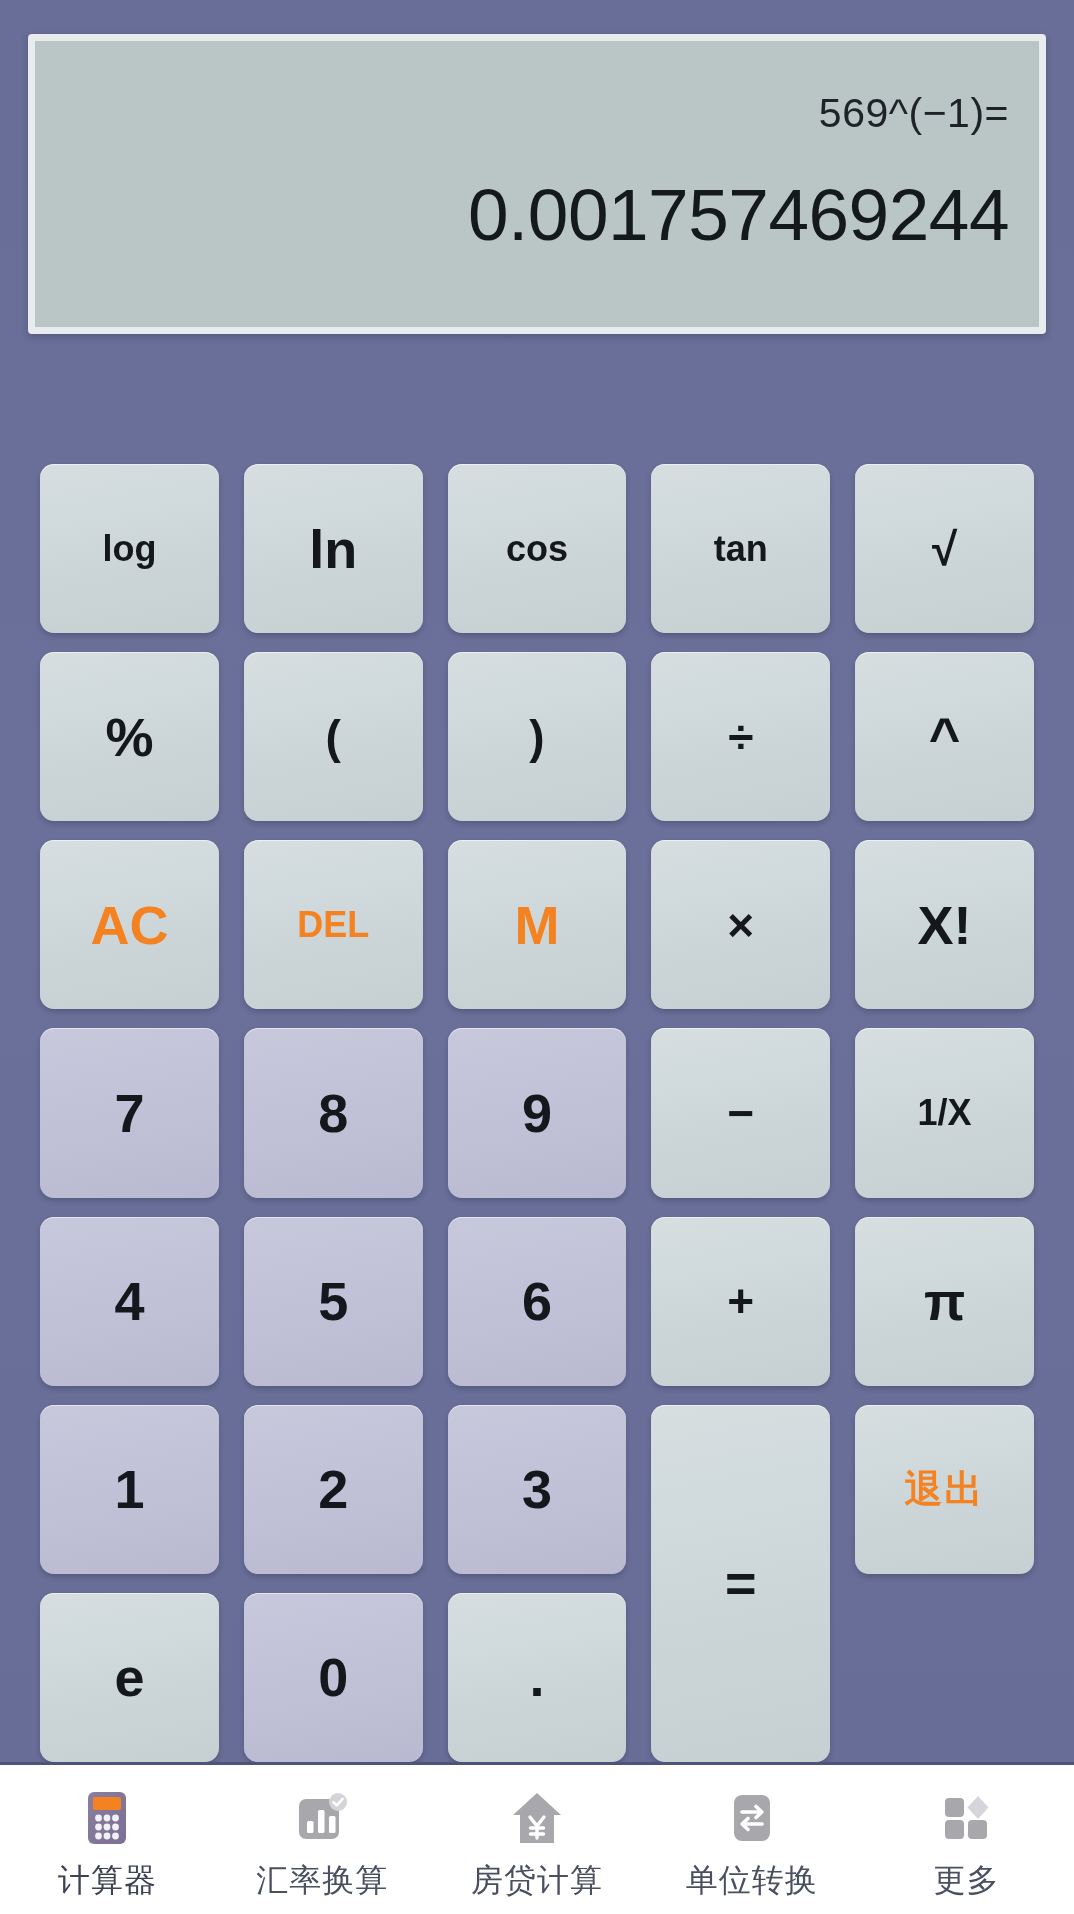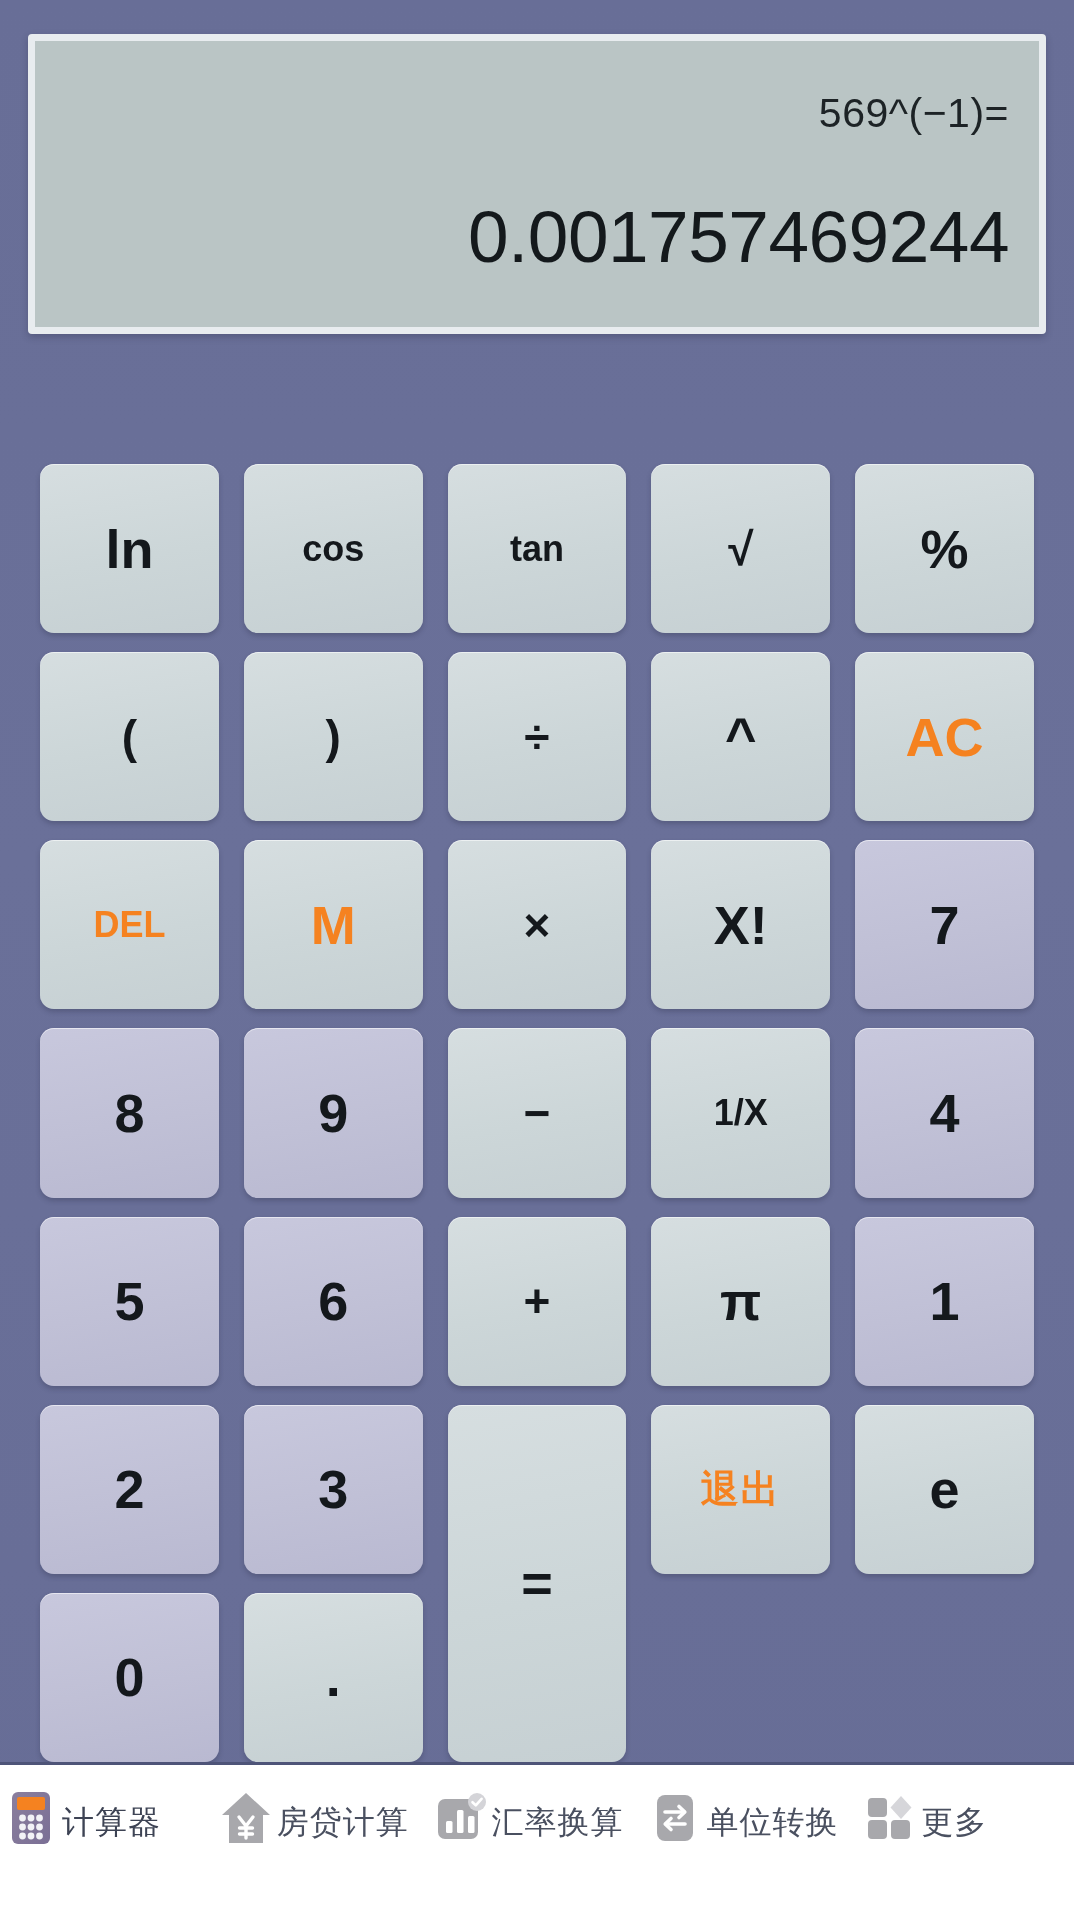--- a/index.html
+++ b/index.html
@@ -46,21 +46,21 @@
   .display-expr {
     font-size: 41px;
     color: #1d2326;
     letter-spacing: 0.5px;
     font-weight: 400;
     line-height: 1;
     text-align: right;
     white-space: nowrap;
   }
   .display-result {
-    margin-top: 66px;
+    margin-top: 44px;
     font-size: 73px;
     color: #14191c;
     font-weight: 400;
     line-height: 1;
     letter-spacing: -0.5px;
     text-align: right;
     white-space: nowrap;
   }
 
   
@@ -108,21 +108,21 @@
     background: #ffffff;
     border-top: 3px solid #4e5478;
     display: flex;
     align-items: flex-start;
     justify-content: space-around;
     padding-top: 22px;
   }
   .nav-item {
     width: 20%;
     display: flex;
-    flex-direction: row;
+    flex-direction: column;
     align-items: center;
     cursor: pointer;
   }
   .nav-icon {
     width: 62px;
     height: 62px;
     display: flex;
     align-items: center;
     justify-content: center;
     margin-bottom: 10px;
@@ -140,20 +140,21 @@
 <div class="app">
 
   <div class="display-wrap">
     <div class="display">
       <div class="display-expr">569^(−1)=</div>
       <div class="display-result">0.001757469244</div>
     </div>
   </div>
 
   <div class="keypad" id="keypad">
+      <div class="key small">log</div>
       <div class="key">ln</div>
       <div class="key small">cos</div>
       <div class="key small">tan</div>
       <div class="key sym">√</div>
       <div class="key">%</div>
       <div class="key sym">(</div>
       <div class="key sym">)</div>
       <div class="key sym">÷</div>
       <div class="key">^</div>
       <div class="key accent">AC</div>
@@ -204,49 +205,49 @@
               <circle cx="29" cy="47" r="3.4"></circle>
               <circle cx="37.5" cy="47" r="3.4"></circle>
         </g>
           </svg>
         </div>
         <div class="nav-label">计算器</div>
       </div>
       <div class="nav-item inactive">
         <div class="nav-icon">
           <svg width="58" height="58" viewBox="0 0 58 58">
-        <path d="M29 4 L53 26 L46 26 L46 54 L12 54 L12 26 L5 26 Z" fill="#a8a8ac"></path>
-        <g stroke="#ffffff" stroke-width="3.4" stroke-linecap="round" fill="none">
-          <path d="M22 28 L29 37 L36 28"></path>
-              <path d="M22.5 39 H35.5"></path>
-              <path d="M22.5 45 H35.5"></path>
-          <path d="M29 37 V49"></path>
-            </g>
-          </svg>
-        </div>
-        <div class="nav-label">房贷计算</div>
-      </div>
-      <div class="nav-item inactive">
-        <div class="nav-icon">
-          <svg width="58" height="58" viewBox="0 0 58 58">
         <rect x="6" y="10" width="40" height="40" rx="7" fill="#a8a8ac"></rect>
         <g fill="#ffffff">
           <rect x="14" y="32" width="6.5" height="12" rx="1.5"></rect>
           <rect x="25" y="21" width="6.5" height="23" rx="1.5"></rect>
           <rect x="36" y="27" width="6.5" height="17" rx="1.5"></rect>
             </g>
         <circle cx="45" cy="13" r="9" fill="#d4d4d8"></circle>
         <path d="M40.5 13.2 L43.8 16.4 L49.6 9.8" stroke="#ffffff" stroke-width="2.6" fill="none" stroke-linecap="round" stroke-linejoin="round"></path>
         </svg>
         </div>
         <div class="nav-label">汇率换算</div>
       </div>
       <div class="nav-item inactive">
         <div class="nav-icon">
           <svg width="58" height="58" viewBox="0 0 58 58">
+        <path d="M29 4 L53 26 L46 26 L46 54 L12 54 L12 26 L5 26 Z" fill="#a8a8ac"></path>
+        <g stroke="#ffffff" stroke-width="3.4" stroke-linecap="round" fill="none">
+          <path d="M22 28 L29 37 L36 28"></path>
+              <path d="M22.5 39 H35.5"></path>
+              <path d="M22.5 45 H35.5"></path>
+          <path d="M29 37 V49"></path>
+            </g>
+          </svg>
+        </div>
+        <div class="nav-label">房贷计算</div>
+      </div>
+      <div class="nav-item inactive">
+        <div class="nav-icon">
+          <svg width="58" height="58" viewBox="0 0 58 58">
         <rect x="11" y="6" width="36" height="46" rx="8" fill="#a8a8ac"></rect>
         <g stroke="#ffffff" stroke-width="3.6" fill="none" stroke-linecap="round" stroke-linejoin="round">
           <path d="M19 23 H38"></path>
               <path d="M33 17.5 L38.8 23 L33 28.5"></path>
           <path d="M39 35 H20"></path>
               <path d="M25 29.5 L19.2 35 L25 40.5"></path>
             </g>
           </svg>
         </div>
         <div class="nav-label">单位转换</div>

